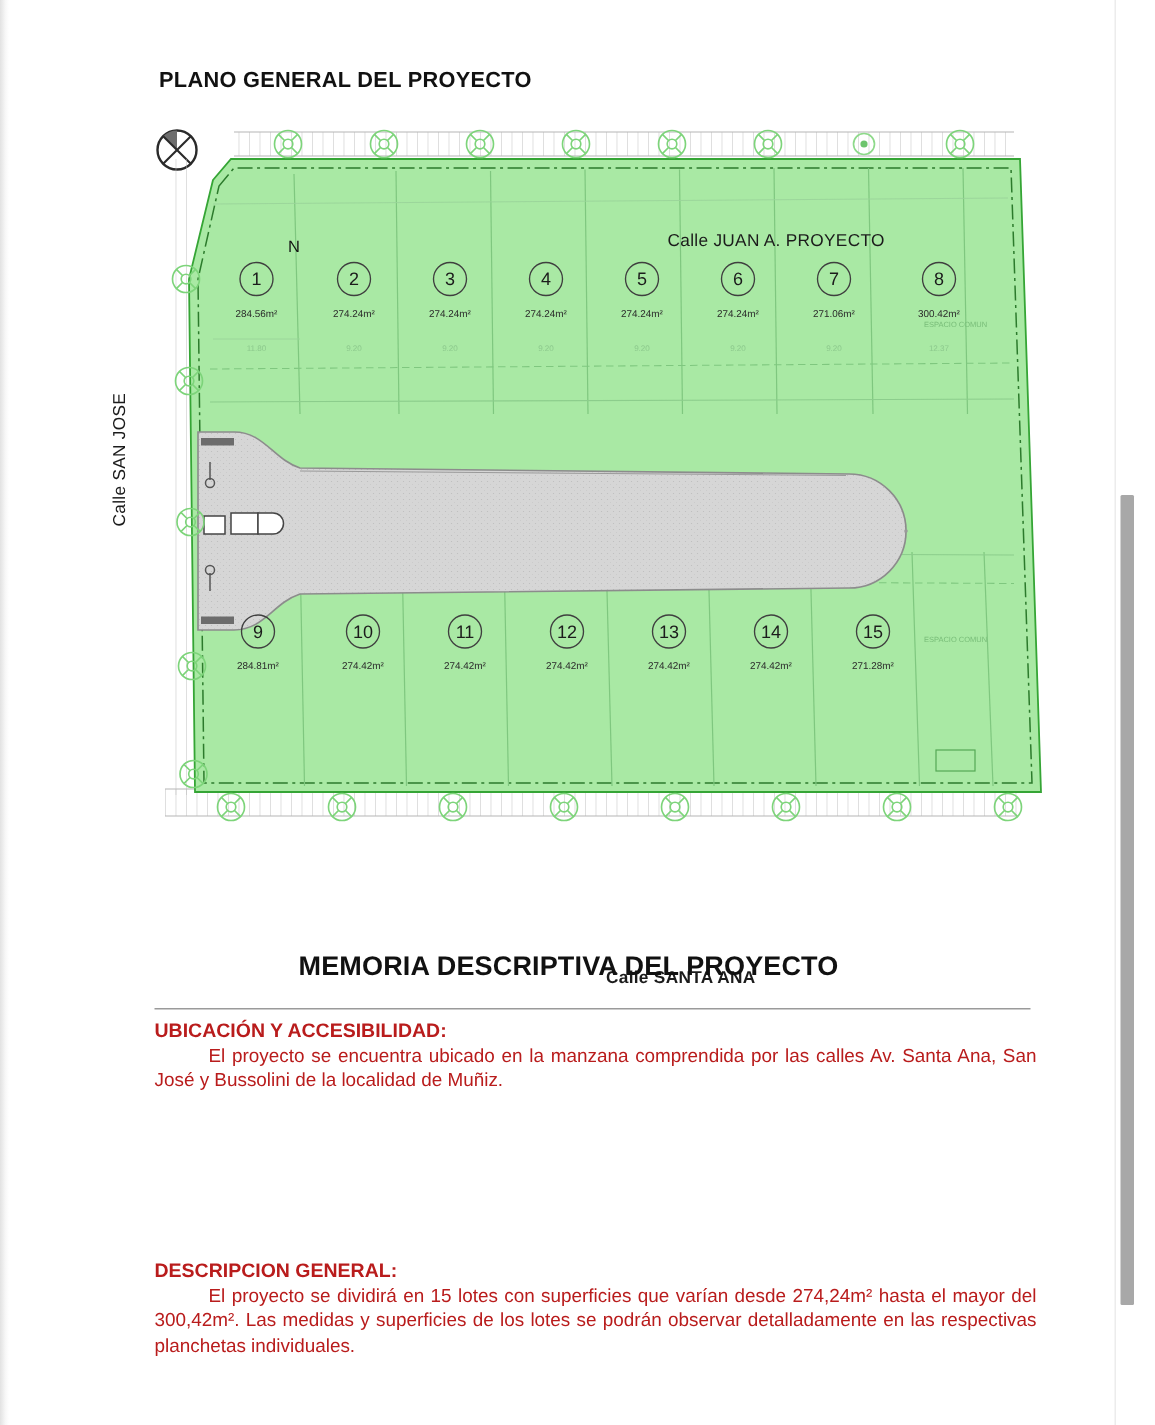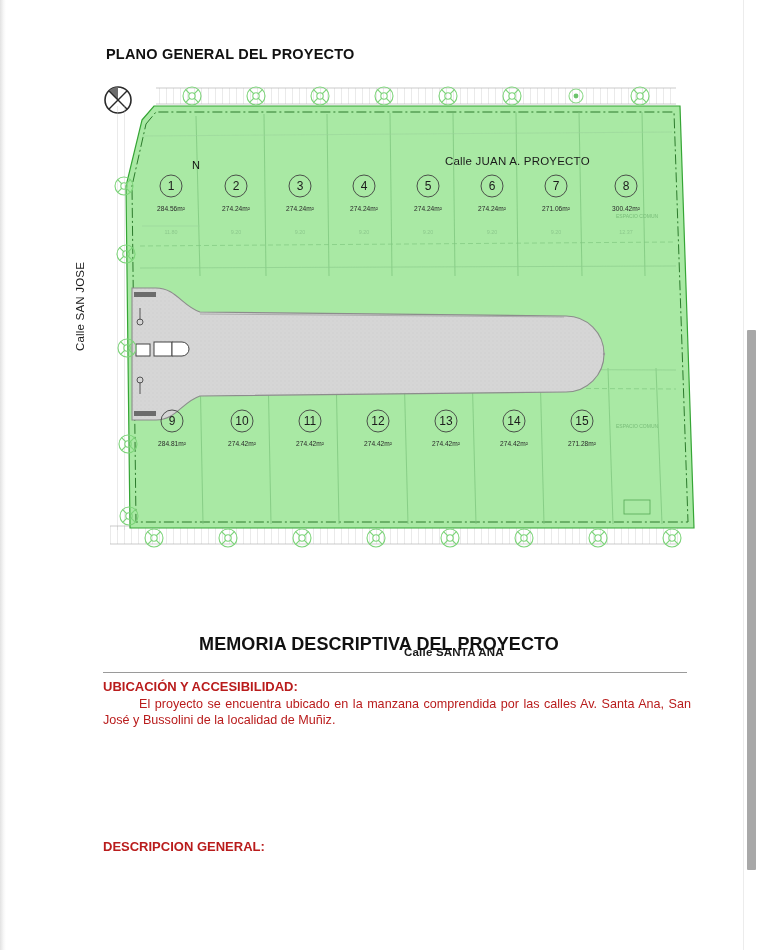--- a/index.html
+++ b/index.html
@@ -392,18 +392,19 @@
   <div class="memoria-title">MEMORIA DESCRIPTIVA DEL PROYECTO</div>
   <div class="hr-rule"></div>
 
   <div class="text-block" id="ubicacion">
     <span class="sec-head">UBICACIÓN Y ACCESIBILIDAD:</span>
     <span class="para">El proyecto se encuentra ubicado en la manzana comprendida por las calles Av. Santa Ana, San José y Bussolini de la localidad de Muñiz.</span>
   </div>
 
   <div class="text-block" id="descripcion">
     <span class="sec-head">DESCRIPCION GENERAL:</span>
+    <span class="para">El proyecto se dividirá en 15 lotes con superficies que varían desde 274,24m² hasta el mayor del 300,42m². Las medidas y superficies de los lotes se podrán observar detalladamente en las respectivas planchetas individuales.</span>
   </div>
 
   <div class="scrollbar-track">
     <div class="scrollbar-thumb"></div>
   </div>
 </div>
 
 </body></html>

